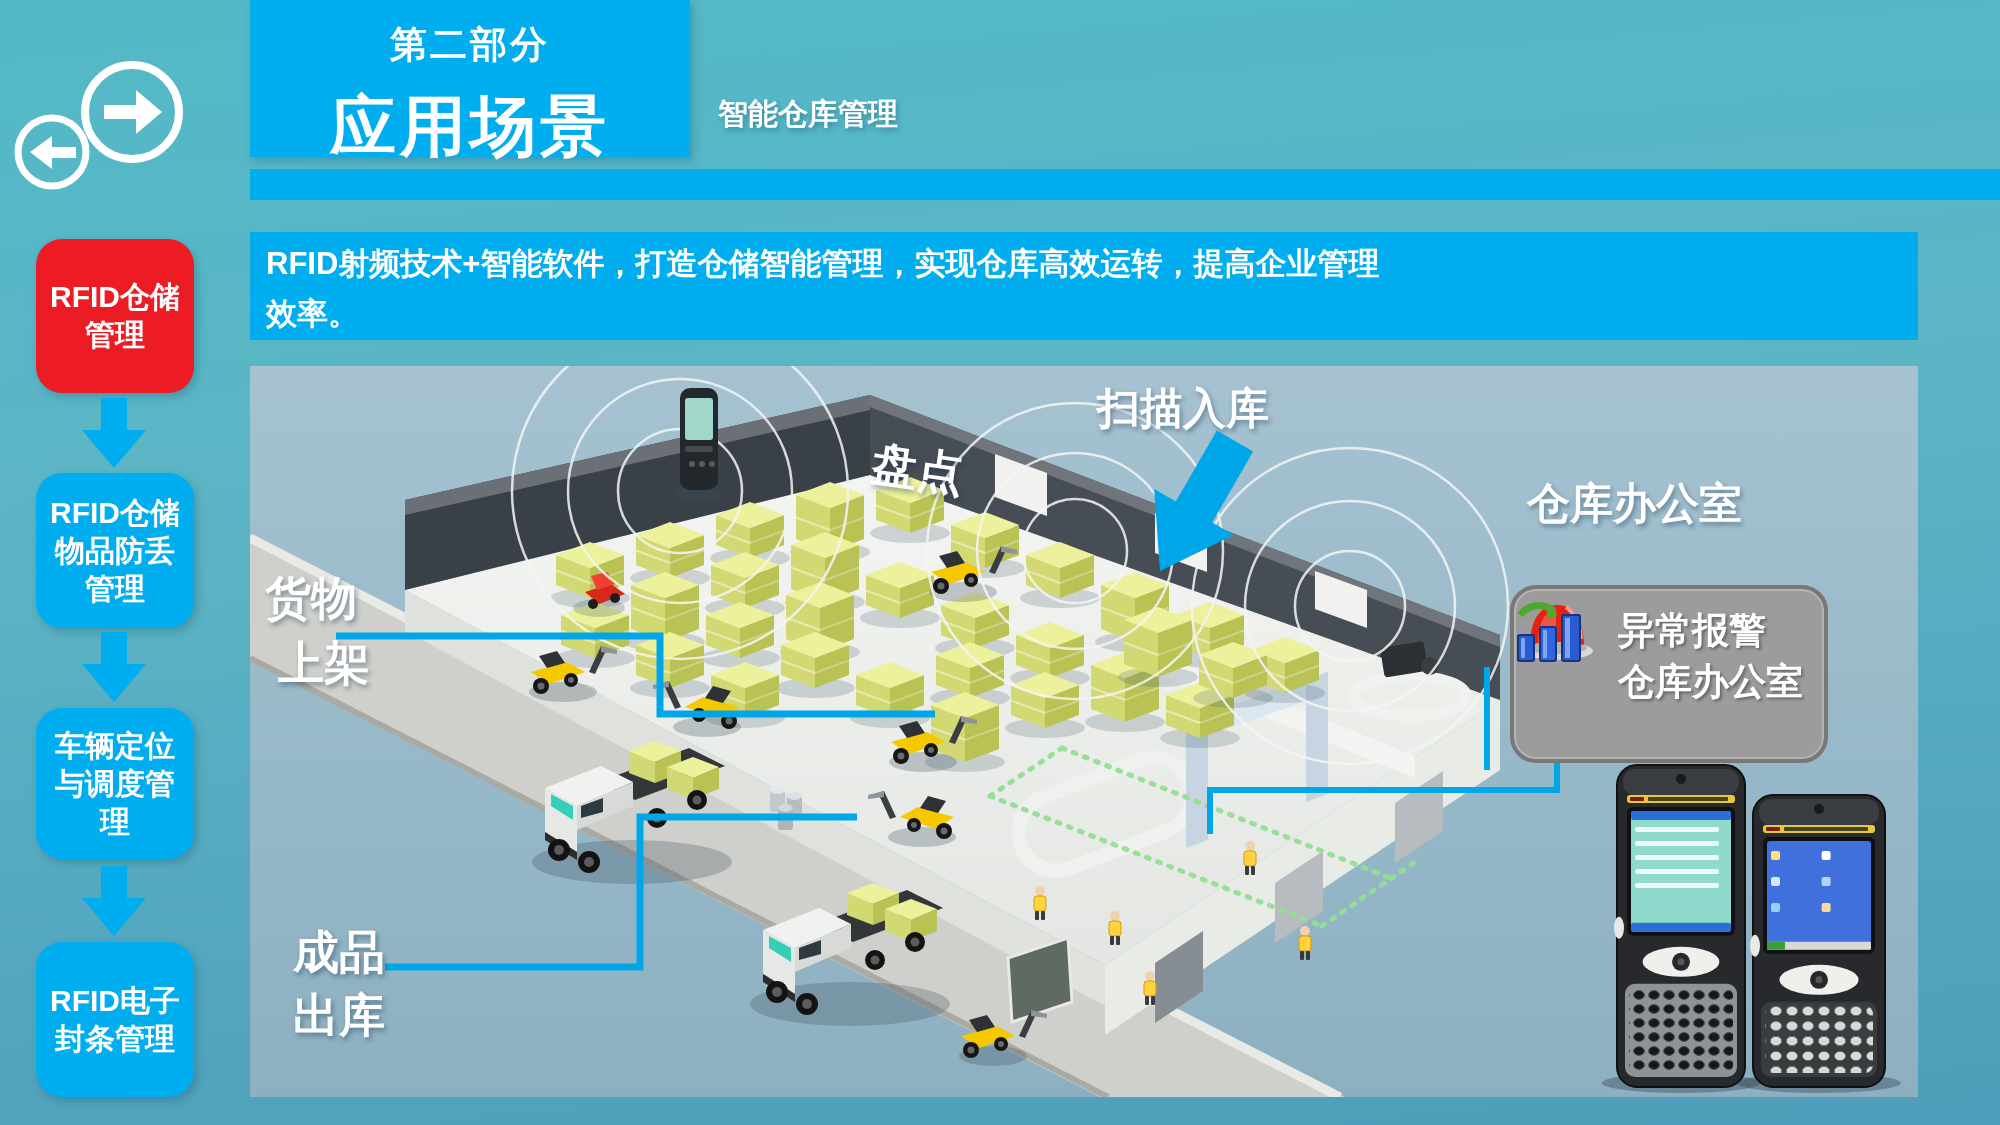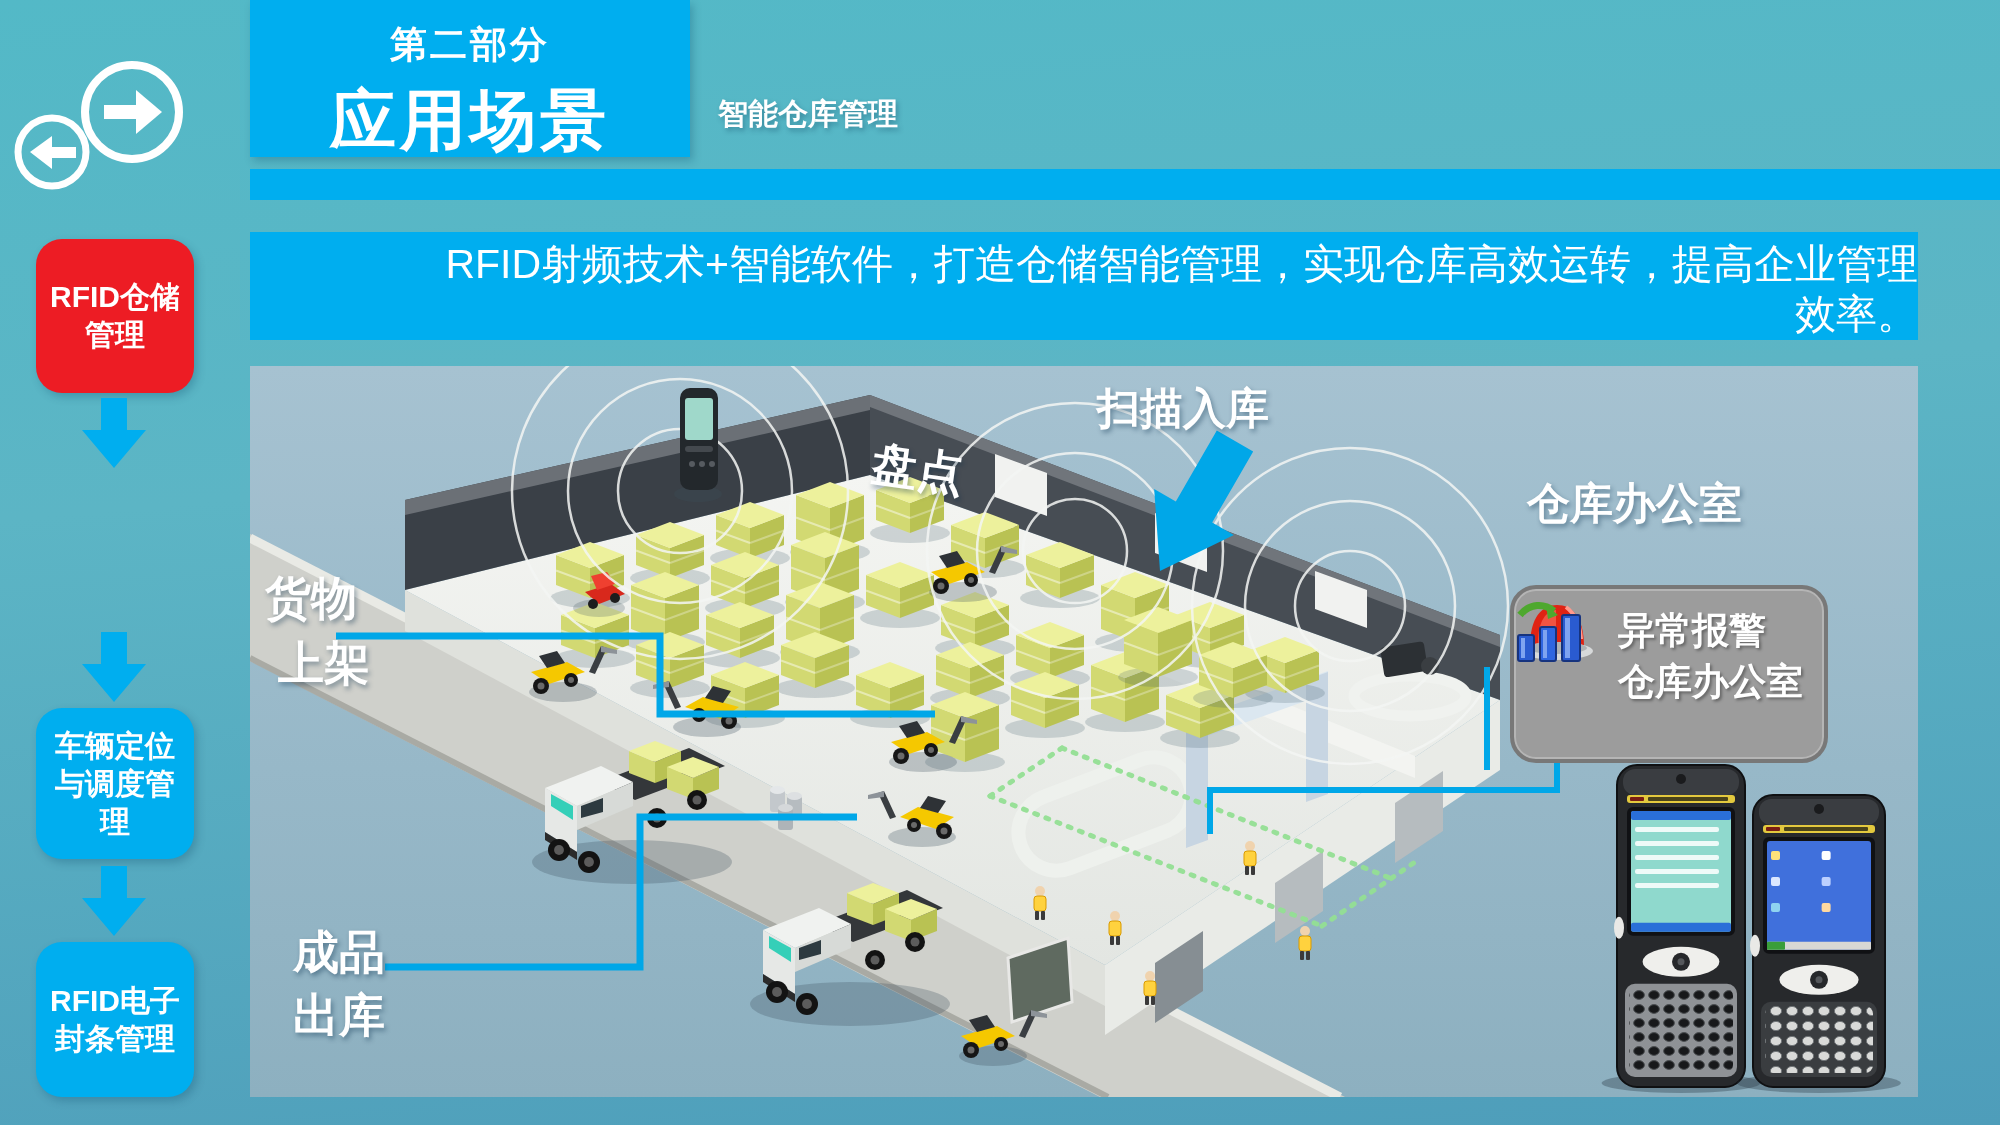--- a/index.html
+++ b/index.html
@@ -4,33 +4,33 @@
 <style>
   html,body{margin:0;padding:0;background:#333;}
   *{box-sizing:border-box;font-family:"Liberation Sans","DejaVu Sans",sans-serif;}
   .slide{position:relative;width:2000px;height:1125px;overflow:hidden;
          background:linear-gradient(175deg,#53b9c7 0%,#5cb5c5 40%,#4e9dba 100%);}
   .abs{position:absolute;}
   
   .title-box{left:250px;top:0;width:440px;height:157px;background:#00aeef;color:#fff;
              text-align:center;box-shadow:3px 4px 8px rgba(0,60,90,.25);}
   .part-label{margin-top:20px;font-size:37px;font-weight:bold;letter-spacing:3px;}
-  .page-title{margin-top:6px;font-size:66px;font-weight:bold;letter-spacing:4px;}
+  .page-title{margin-top:12px;font-size:66px;font-weight:bold;letter-spacing:4px;}
   .subtitle{left:718px;top:94px;font-size:30px;font-weight:bold;color:#fff;
             text-shadow:2px 3px 5px rgba(0,50,80,.35);}
   .accent-bar{left:250px;top:169px;width:1750px;height:31px;background:#00aeef;}
   
   .side-box{left:36px;width:158px;border-radius:26px;color:#fff;font-size:30px;font-weight:bold;
             line-height:38px;display:flex;align-items:center;justify-content:center;text-align:center;
             padding:0 13px;box-shadow:3px 4px 8px rgba(0,60,90,.25);}
   .flow-arrow{left:82px;width:64px;height:70px;}
   
   .banner{left:250px;top:232px;width:1668px;height:108px;background:#00aeef;color:#fff;
           padding:7px 0 0 16px;}
-  .banner div{font-size:41px;font-weight:normal;line-height:50px;white-space:nowrap;text-align:right;}
+  .banner div{font-size:31px;font-weight:bold;line-height:50px;white-space:nowrap;}
   
   .stage{left:250px;top:366px;width:1668px;height:731px;
          background:linear-gradient(180deg,#a6c2d1 0%,#97b8c8 55%,#8db0c0 100%);}
   .stage svg{position:absolute;left:0;top:0;}
   
   .alarm-panel{left:1260px;top:219px;width:318px;height:178px;background:#9c9c9c;
                border:4px solid #787878;border-radius:26px;display:flex;
                box-shadow:0 0 0 2px rgba(255,255,255,.25) inset;}
   .panel-icons{width:104px;display:flex;flex-direction:column;align-items:center;}
   .panel-text{flex:1;color:#fff;font-size:37px;font-weight:bold;line-height:51px;
@@ -65,20 +65,23 @@
   </div>
   <div class="abs subtitle">智能仓库管理</div>
   <div class="abs accent-bar"></div>
 
   <div class="abs side-box" style="top:239px;height:154px;background:#ed1c24">
     <span>RFID仓储管理</span>
   </div>
   <svg class="abs flow-arrow" style="top:398px" viewBox="0 0 64 70">
     <polygon points="19,0 45,0 45,32 64,32 32,70 0,32 19,32" fill="#00aeef"></polygon>
   </svg>
+  <div class="abs side-box" style="top:473px;height:155px;background:#00aeef">
+    <span>RFID仓储物品防丢管理</span>
+  </div>
   <svg class="abs flow-arrow" style="top:632px" viewBox="0 0 64 70">
     <polygon points="19,0 45,0 45,32 64,32 32,70 0,32 19,32" fill="#00aeef"></polygon>
   </svg>
   <div class="abs side-box" style="top:708px;height:151px;background:#00aeef">
     <span>车辆定位与调度管理</span>
   </div>
   <svg class="abs flow-arrow" style="top:866px" viewBox="0 0 64 70">
     <polygon points="19,0 45,0 45,32 64,32 32,70 0,32 19,32" fill="#00aeef"></polygon>
   </svg>
   <div class="abs side-box" style="top:942px;height:155px;background:#00aeef">

